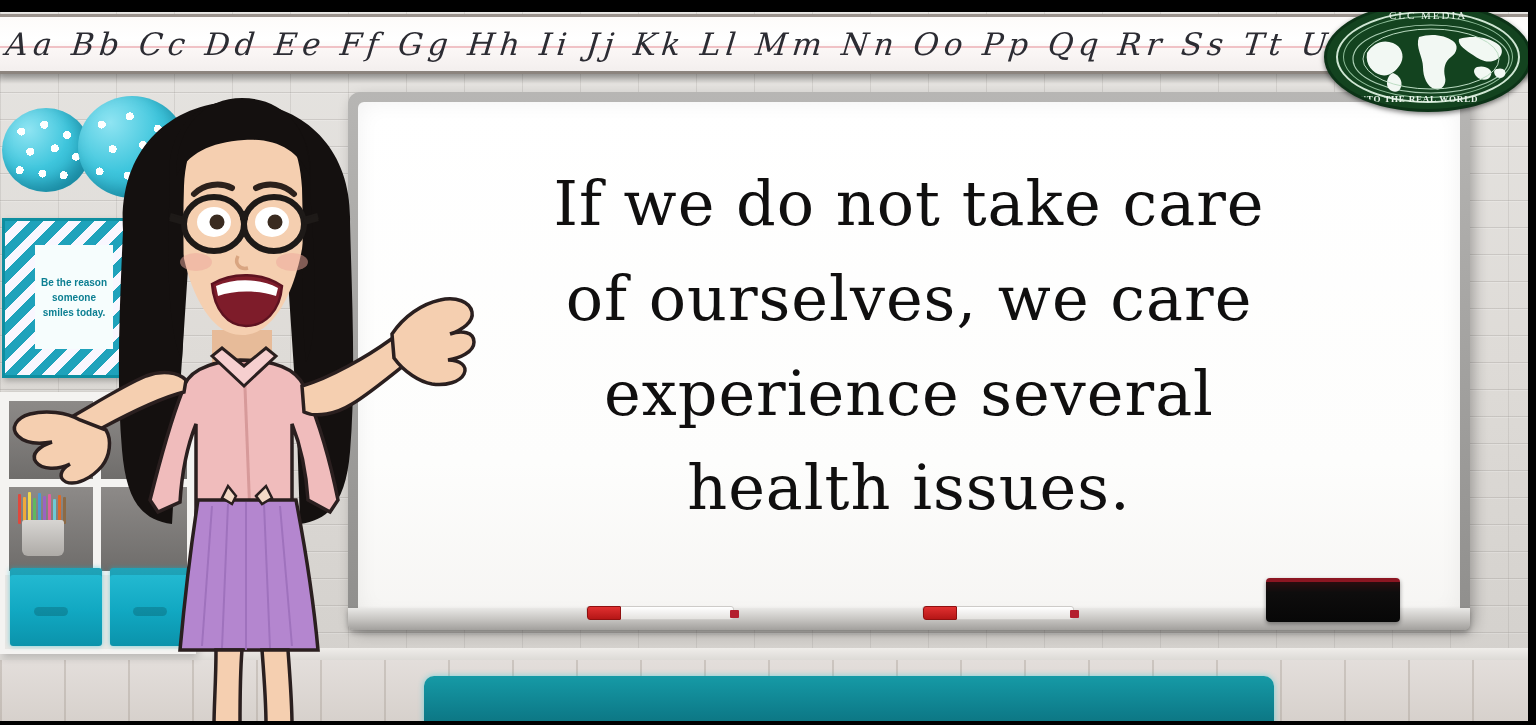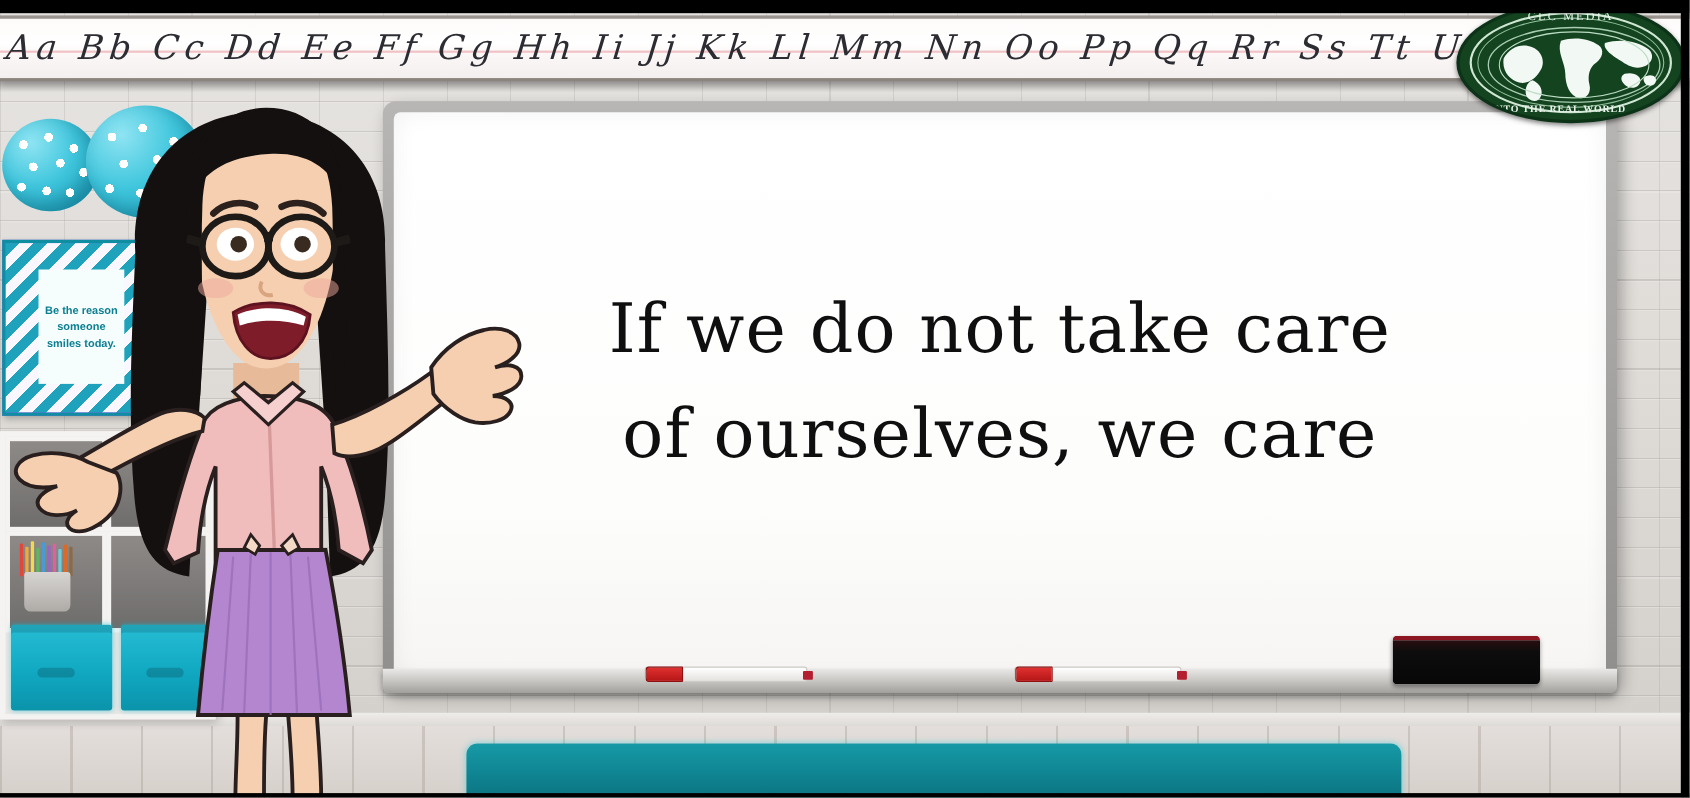--- a/index.html
+++ b/index.html
@@ -291,20 +291,22 @@
   </div>
   <div class="pencil-cup"></div>
   <div class="bin" style="left:10px; top:568px; width:92px; height:78px;"></div>
   <div class="bin" style="left:110px; top:568px; width:90px; height:78px;"></div>
 
   <div class="board-frame">
     <div class="board-face">
       <div class="board-text">
         <span>If we do not take care</span>
         <span>of ourselves, we care</span>
+        <span>experience several</span>
+        <span>health issues.</span>
       </div>
     </div>
   </div>
 
   <div class="tray"></div>
   <div class="marker" style="left:586px; top:606px; width:148px;">
     <div class="cap"></div>
     <div class="tip"></div>
   </div>
   <div class="marker" style="left:922px; top:606px; width:152px;">

